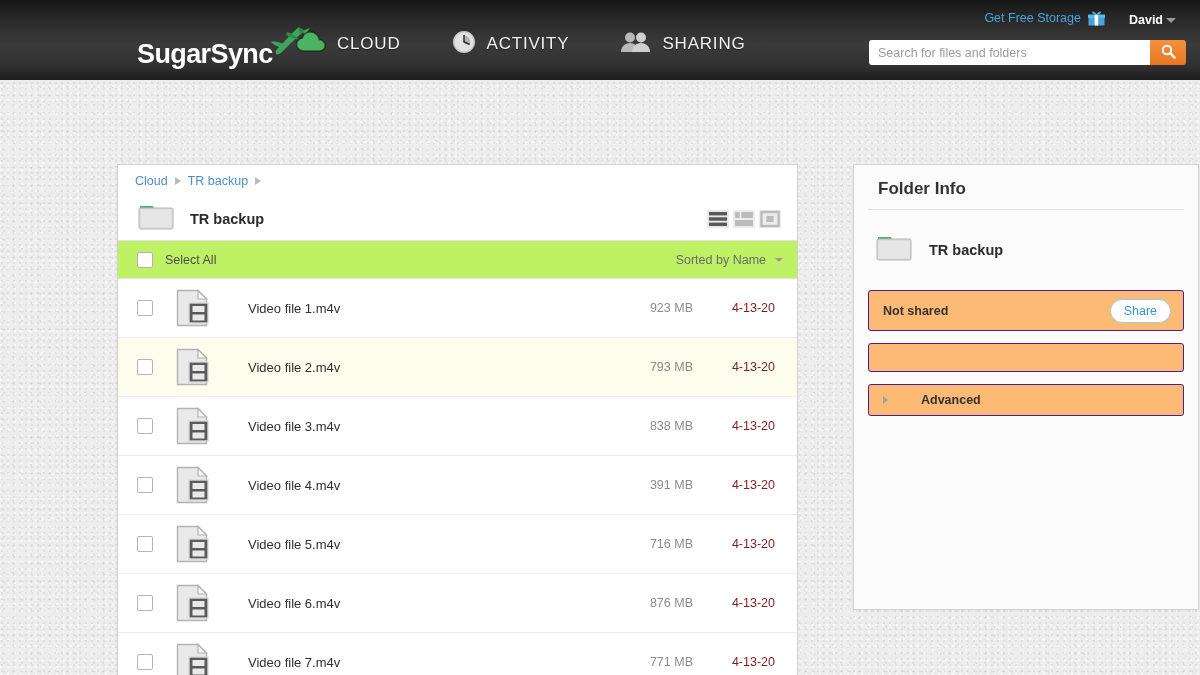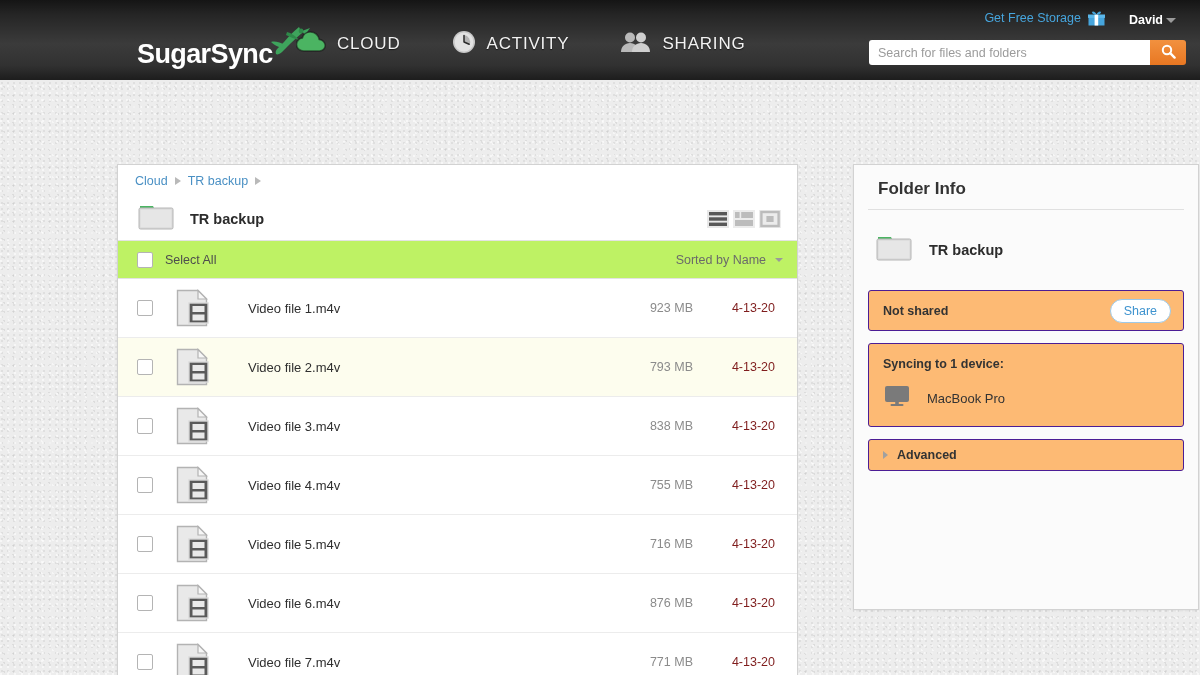--- a/index.html
+++ b/index.html
@@ -158,21 +158,21 @@
     margin-left: auto; border: 1px solid #9ec9e6; background: #fff;
     color: #3e93cf; font-size: 12.5px; border-radius: 13px;
     padding: 4px 13px; cursor: pointer;
     font-family: "Liberation Sans", sans-serif;
   }
   .card-sync { padding: 13px 0 14px 14px; }
   .sync-title { font-size: 12.5px; font-weight: bold; color: #333; }
   .sync-device { display: flex; align-items: center; margin-top: 13px; }
   .sync-device-name { margin-left: 16px; font-size: 13px; color: #333; }
   .card-advanced {
-    height: 32px; display: flex; align-items: center; padding: 0 0 0 14px; cursor: pointer;
+    height: 32px; display: flex; align-items: center; padding: 0 0 0 14px; cursor: pointer; gap: 24px;
   }
   .tri-right {
     width: 0; height: 0; border-top: 4px solid transparent;
     border-bottom: 4px solid transparent; border-left: 5px solid #a0a0a0;
   }
   .advanced-label { margin-left: 9px; font-size: 12.5px; font-weight: bold; color: #333; }
 </style>
 </head>
 <body>
 
@@ -368,21 +368,21 @@
           <span class="file-icon-wrap">
 <svg width="36" height="38" viewBox="0 0 36 38">
   <path d="M2.5 1.5 L23 1.5 L31.5 10 L31.5 36.5 L2.5 36.5 Z" fill="#e9e9e9" stroke="#b3b3b3" stroke-width="1.4"></path>
   <path d="M23 1.5 L23 10 L31.5 10 Z" fill="#f7f7f7" stroke="#b3b3b3" stroke-width="1.2"></path>
   <rect x="14" y="14" width="19" height="20" fill="#5a5a5a" stroke="#d9d9d9" stroke-width="1.4"></rect>
   <rect x="17.5" y="17" width="12" height="6" fill="#e9e9e9"></rect>
   <rect x="17.5" y="25.5" width="12" height="6" fill="#e9e9e9"></rect>
 </svg>
           </span>
           <span class="file-name">Video file 4.m4v</span>
-          <span class="file-size">755 MB</span>
+          <span class="file-size">391 MB</span>
           <span class="file-date">4-13-20</span>
         </div>
         <div class="file-row">
           <span class="chk"></span>
           <span class="file-icon-wrap">
 <svg width="36" height="38" viewBox="0 0 36 38">
   <path d="M2.5 1.5 L23 1.5 L31.5 10 L31.5 36.5 L2.5 36.5 Z" fill="#e9e9e9" stroke="#b3b3b3" stroke-width="1.4"></path>
   <path d="M23 1.5 L23 10 L31.5 10 Z" fill="#f7f7f7" stroke="#b3b3b3" stroke-width="1.2"></path>
   <rect x="14" y="14" width="19" height="20" fill="#5a5a5a" stroke="#d9d9d9" stroke-width="1.4"></rect>
   <rect x="17.5" y="17" width="12" height="6" fill="#e9e9e9"></rect>
@@ -440,31 +440,20 @@
       </span>
       <span class="info-folder-name">TR backup</span>
     </div>
 
     <div class="card card-shared">
       <span class="not-shared">Not shared</span>
       <button class="share-btn">Share</button>
     </div>
 
     <div class="card card-sync">
-      <div class="sync-title">Syncing to 1 device:</div>
-      <div class="sync-device">
-        <span>
-          <svg width="28" height="24" viewBox="0 0 28 24">
-            <rect x="2" y="2" width="24" height="16" rx="2" fill="#7a7a7a"></rect>
-            <rect x="12.2" y="17" width="3.6" height="3.6" fill="#7a7a7a"></rect>
-            <rect x="7.5" y="20" width="13" height="2" rx="1" fill="#7a7a7a"></rect>
-          </svg>
-        </span>
-        <span class="sync-device-name">MacBook Pro</span>
-      </div>
     </div>
 
     <div class="card card-advanced">
       <span class="tri-right"></span>
       <span class="advanced-label">Advanced</span>
     </div>
   </div>
 </div>
 
 </body></html>

